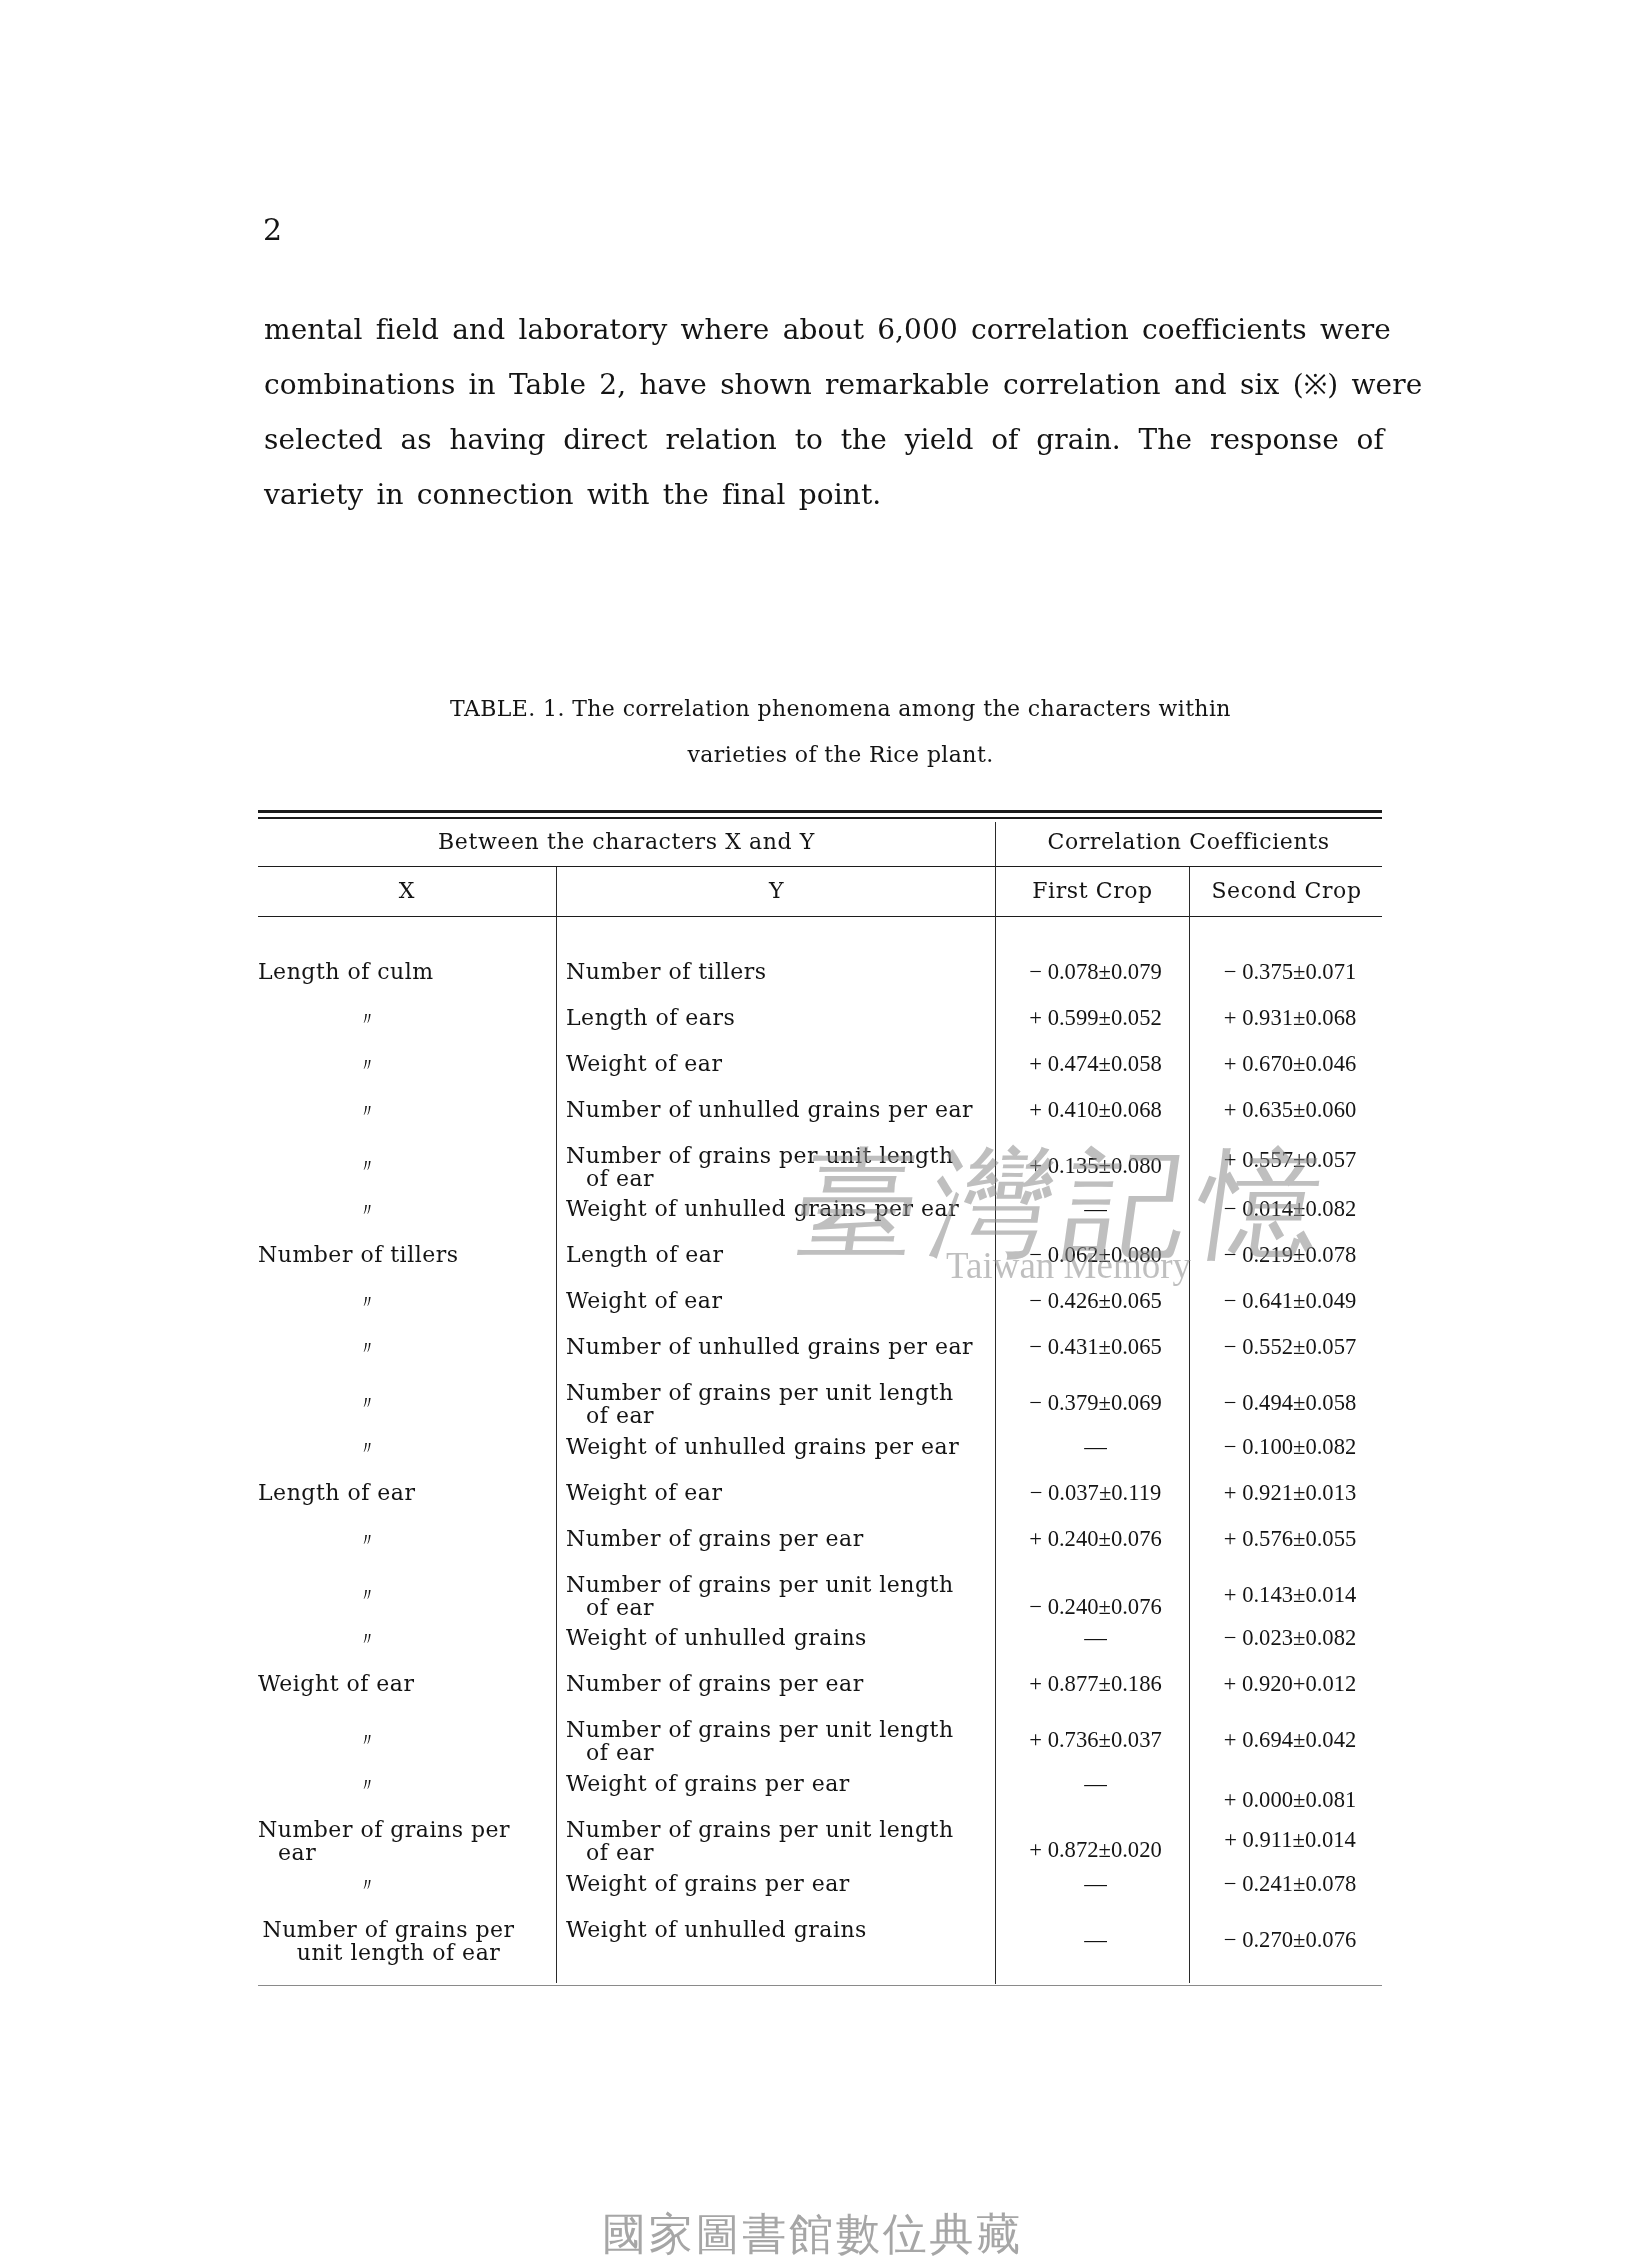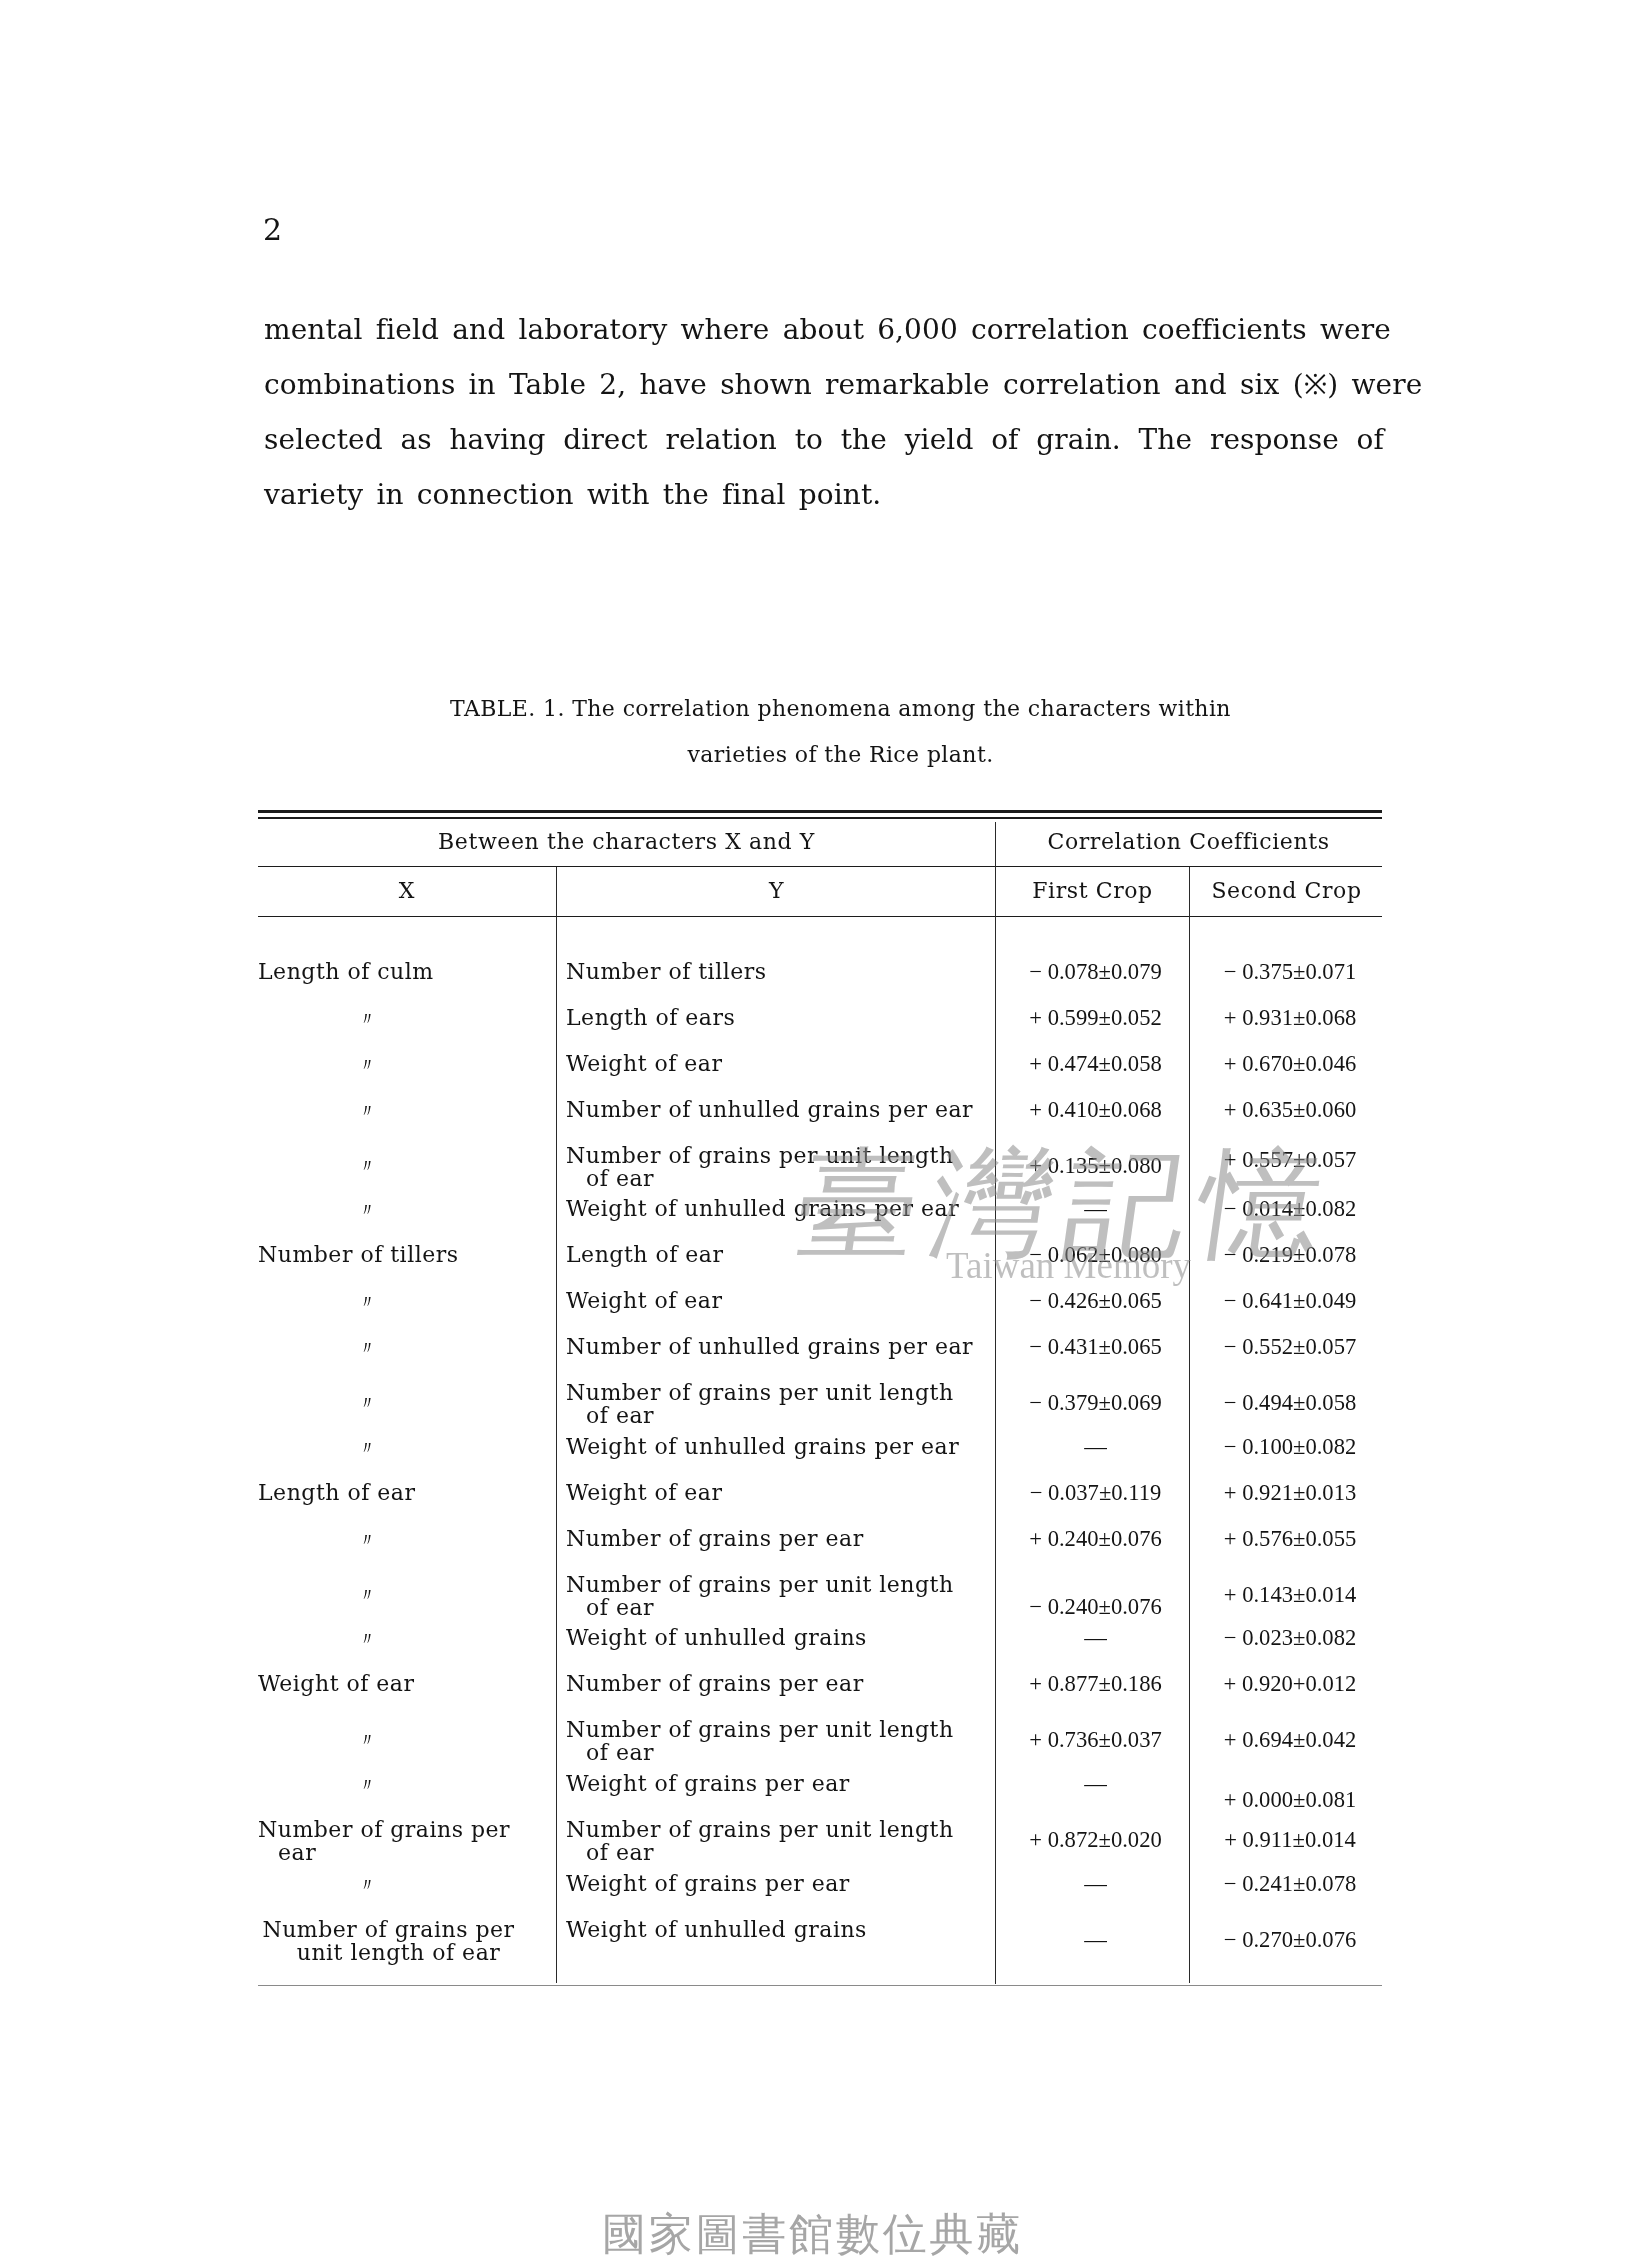--- a/index.html
+++ b/index.html
@@ -170,21 +170,21 @@
       </div>
       <div class="row" style="top: 966px; height: 46px;">
         <div class="cx ditto" style="top: 1.4px;"><span>〃</span></div>
         <div class="cy" style="top: 0px;"><span>Weight of grains per ear</span></div>
         <div class="c1" style="top: 0px;">—</div>
         <div class="c2" style="top: 0px; margin-top: 16px;">+ 0.000±0.081</div>
       </div>
       <div class="row" style="top: 1012px; height: 54px;">
         <div class="cx" style="top: 0px; text-align: left; width: 261px;"><span>Number of grains per</span><span class="indent2">ear</span></div>
         <div class="cy" style="top: 0px;"><span>Number of grains per unit length</span><span class="indent2">of ear</span></div>
-        <div class="c1" style="top: 10px;">+ 0.872±0.020</div>
+        <div class="c1" style="top: 20px;">+ 0.872±0.020</div>
         <div class="c2" style="top: 10px;">+ 0.911±0.014</div>
       </div>
       <div class="row" style="top: 1066px; height: 46px;">
         <div class="cx ditto" style="top: 1.4px;"><span>〃</span></div>
         <div class="cy" style="top: 0px;"><span>Weight of grains per ear</span></div>
         <div class="c1" style="top: 0px;">—</div>
         <div class="c2" style="top: 0px;">− 0.241±0.078</div>
       </div>
       <div class="row" style="top: 1112px; height: 54px;">
         <div class="cx" style="top: 0px; text-align: center; width: 261px;"><span>Number of grains per</span><span class="indent2">unit length of ear</span></div>

